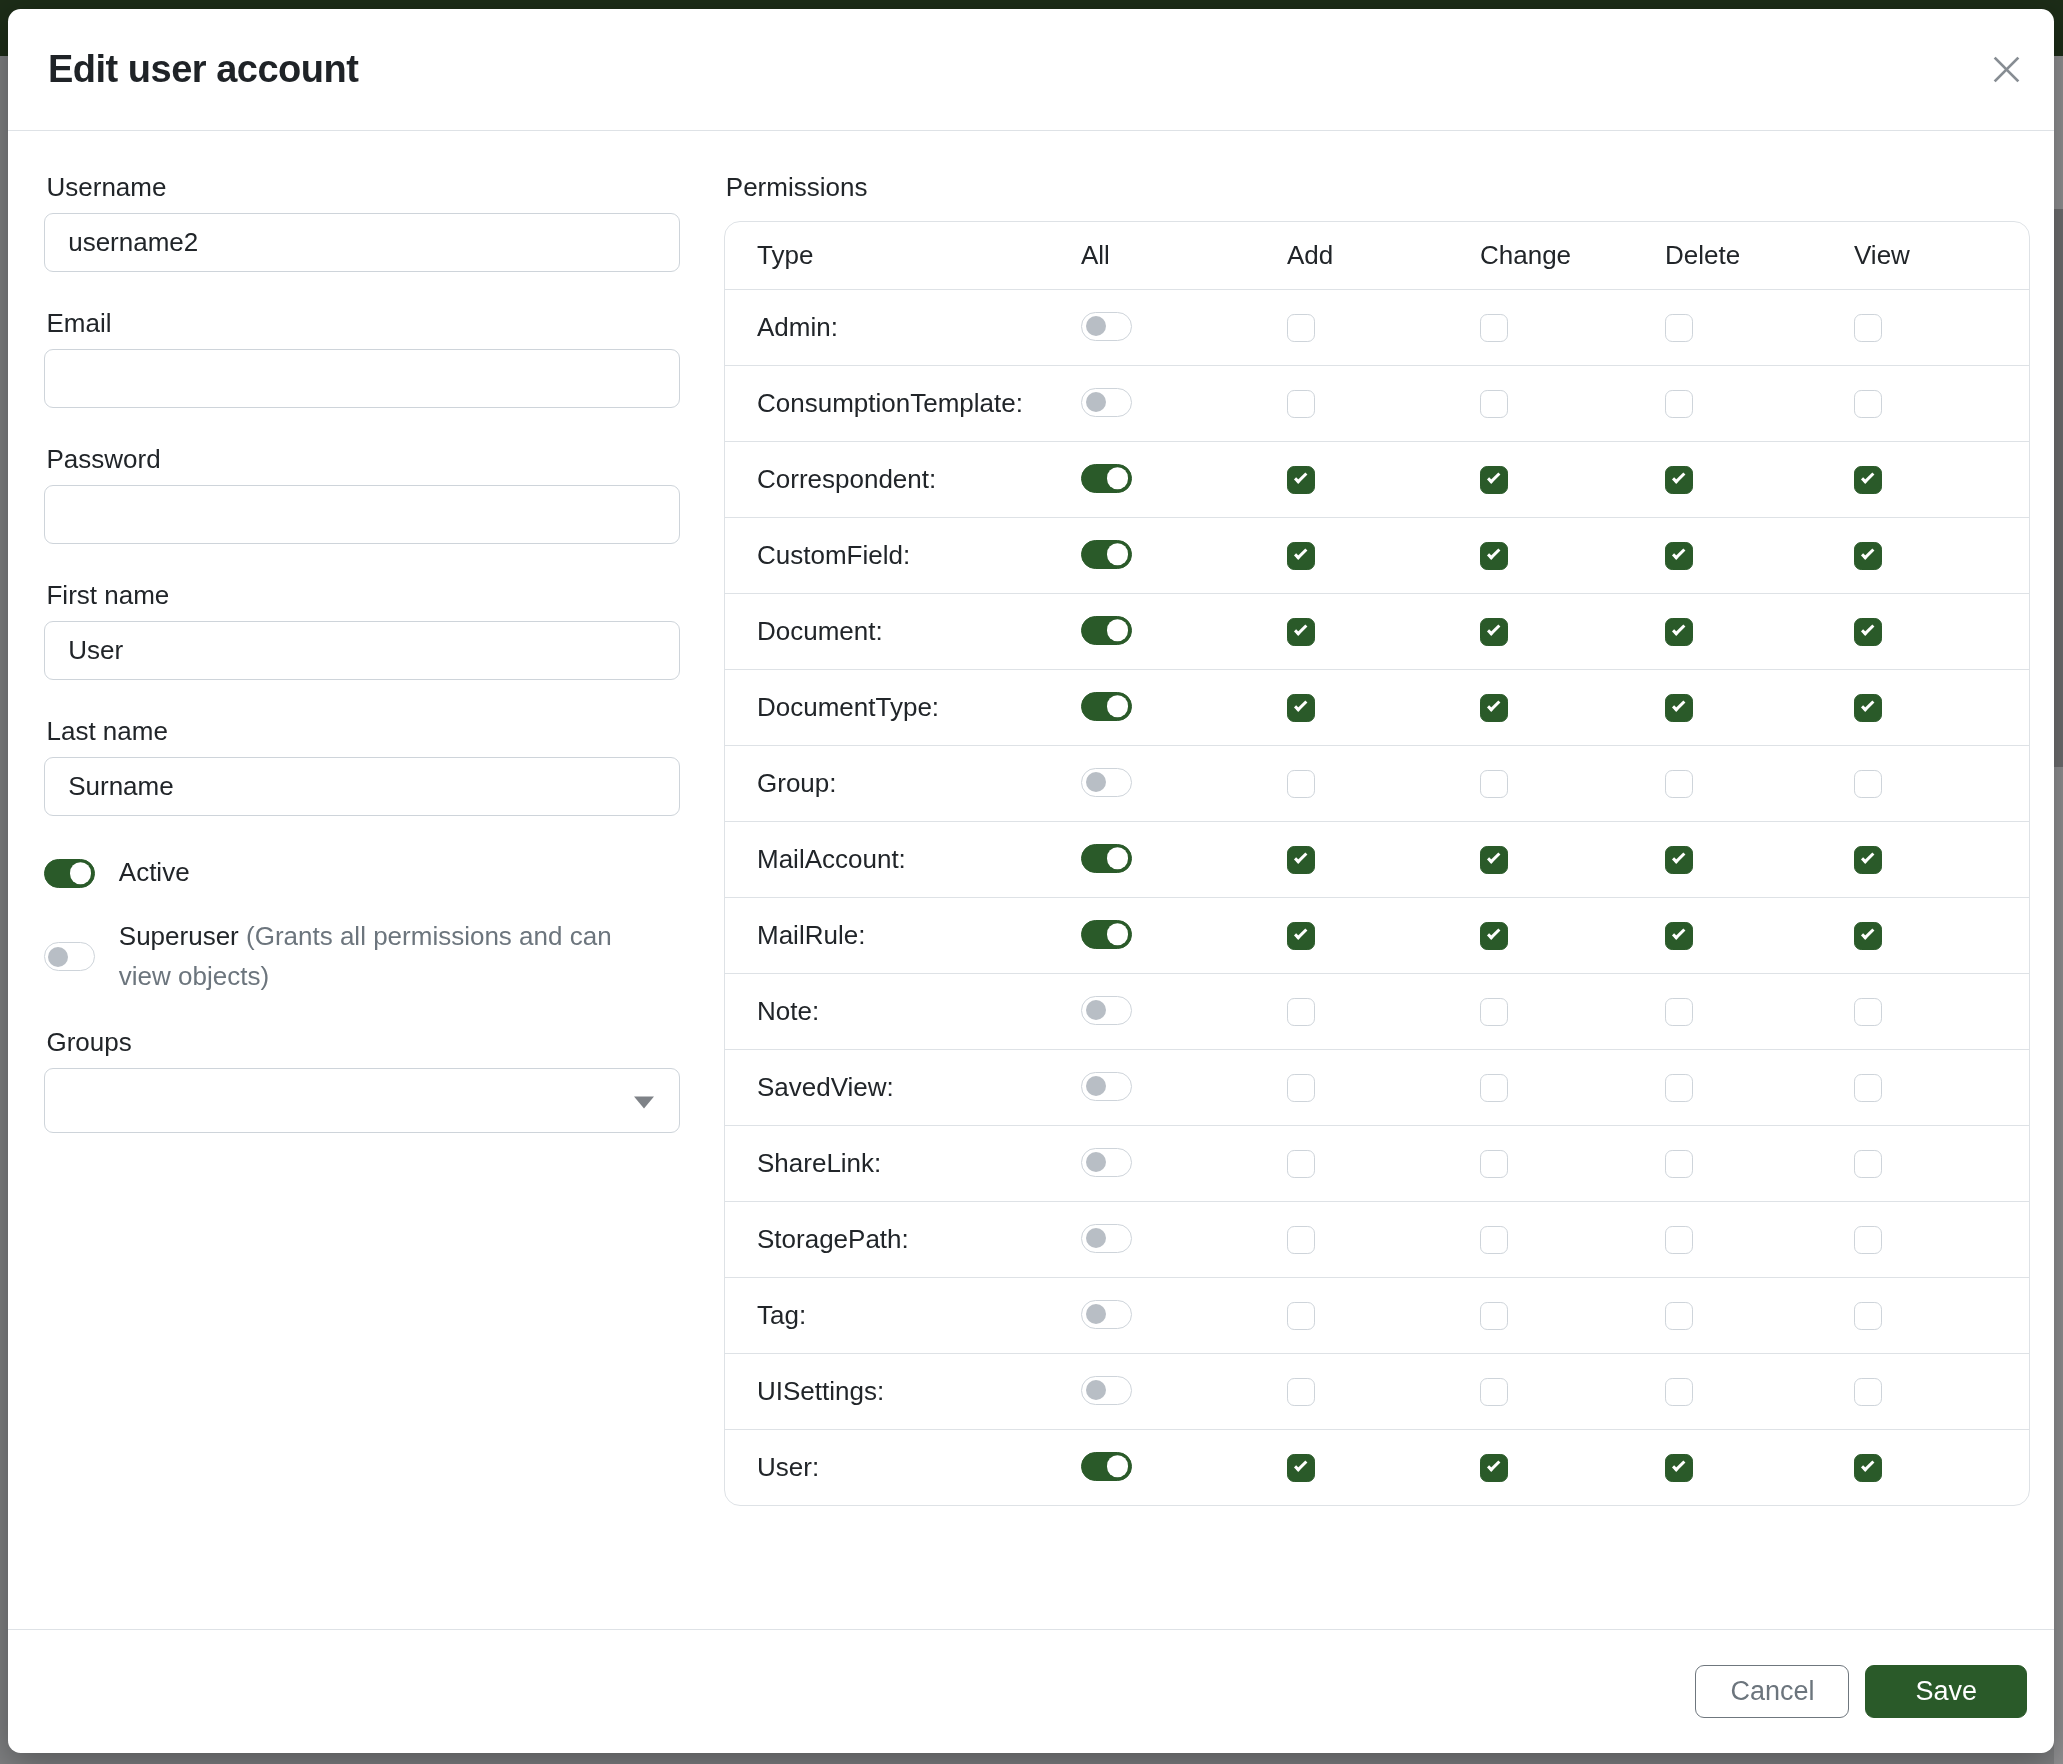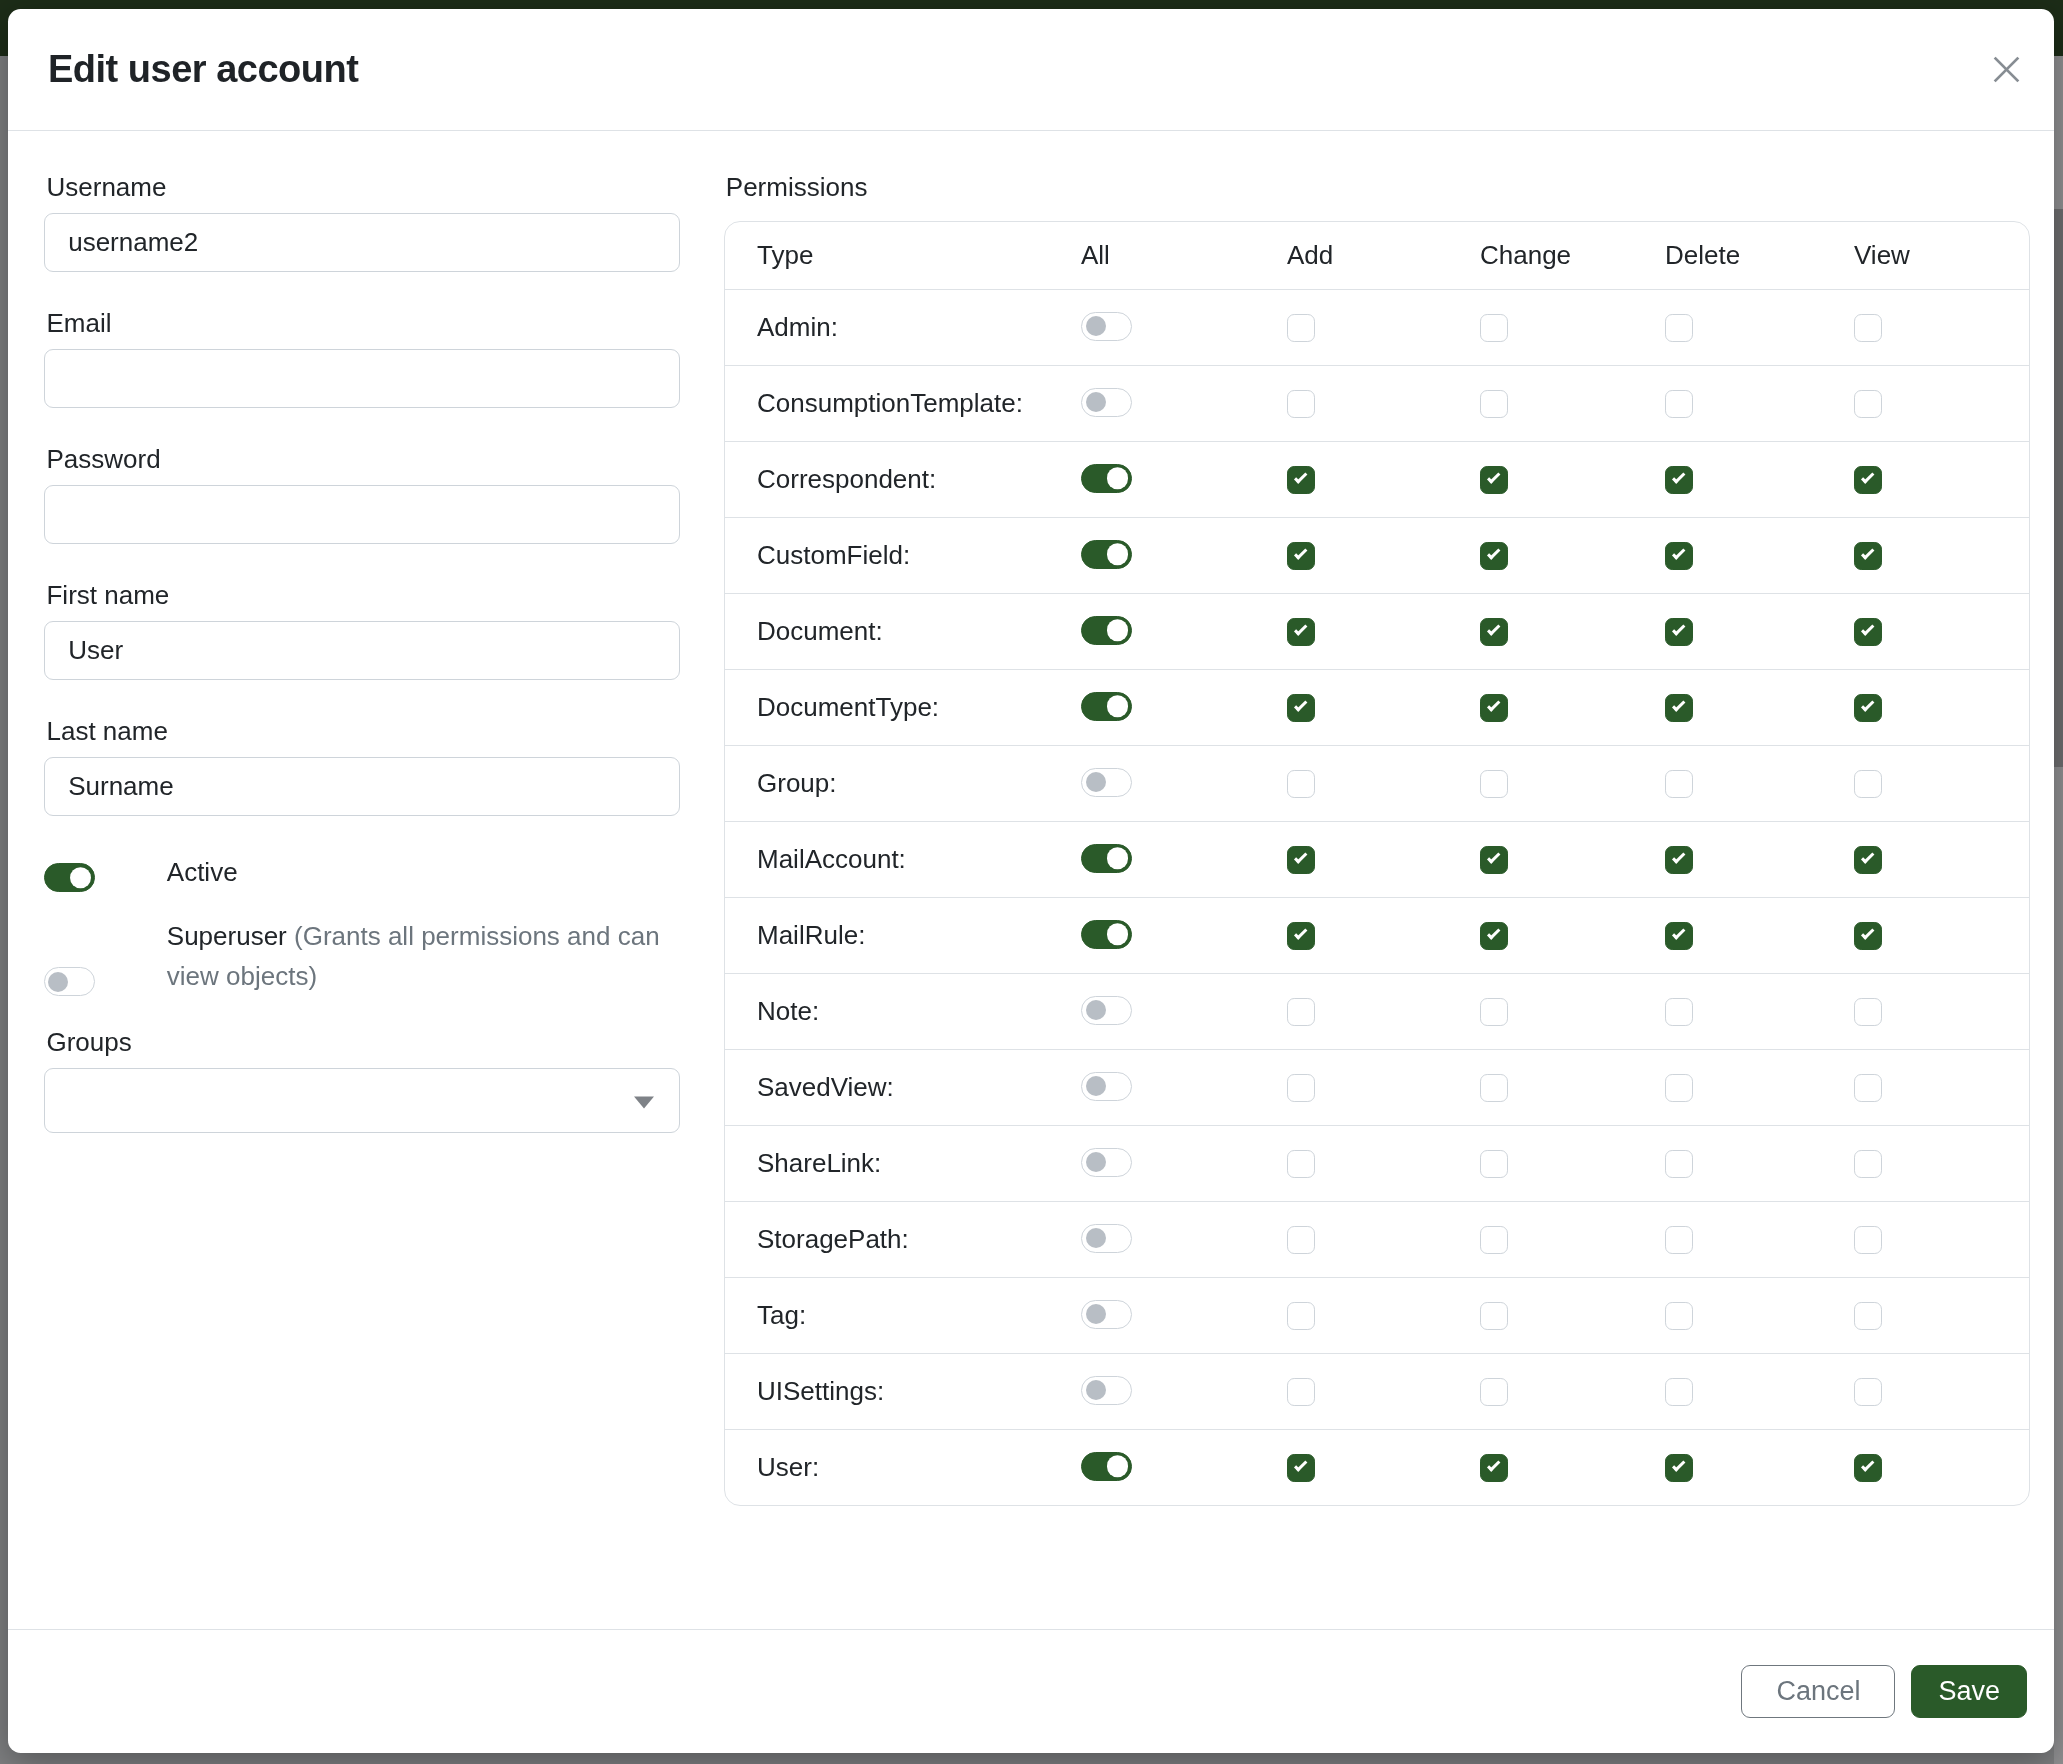--- a/index.html
+++ b/index.html
@@ -74,21 +74,21 @@
     border: 1.8px solid #ced4da; border-radius: 9px;
     background: #fff; cursor: pointer;
   }
   .caret {
     position: absolute; right: 25px; top: 50%; transform: translateY(-38%);
     width: 0; height: 0;
     border-left: 10.8px solid transparent; border-right: 10.8px solid transparent;
     border-top: 12.6px solid #7e8287;
   }
 
-  .switch-row { display: flex; align-items: flex-end; gap: 48px; }
+  .switch-row { display: flex; align-items: center; }
   .switch-row.active-row { margin-top: 23.4px; margin-bottom: 23.4px; }
   .switch-row.superuser-row { margin-bottom: 31px; }
   .switch-row .switch { flex: 0 0 auto; margin-top: 1.8px; }
   .switch-label-block { margin-left: 24px; font-size: 26px; line-height: 1.55; max-width: 540px; }
   .switch-label-strong { font-weight: 500; color: #212529; }
   .hint-text { color: #6c757d; }
 
   
   .switch {
     width: 51px; height: 29px; border-radius: 14.4px;
@@ -146,21 +146,21 @@
   }
   .btn {
     height: 53px; border-radius: 9px; font-size: 27px;
     font-family: "Liberation Sans", sans-serif; cursor: pointer;
     display: inline-flex; align-items: center; justify-content: center;
   }
   .btn-cancel {
     background: #fff; color: #6c757d; border: 1.8px solid #6f777e; padding: 0 34px;
   }
   .btn-save {
-    background: #2a5a29; color: #fff; border: 1.8px solid #2a5a29; padding: 0 26px;
+    background: #2a5a29; color: #fff; border: 1.8px solid #2a5a29; padding: 0 49px;
   }
 </style>
 </head>
 <body>
 
 <div class="navbar-strip"></div>
 <div class="scrollbar-strip">
   <div class="scrollbar-thumb"></div>
 </div>
 

